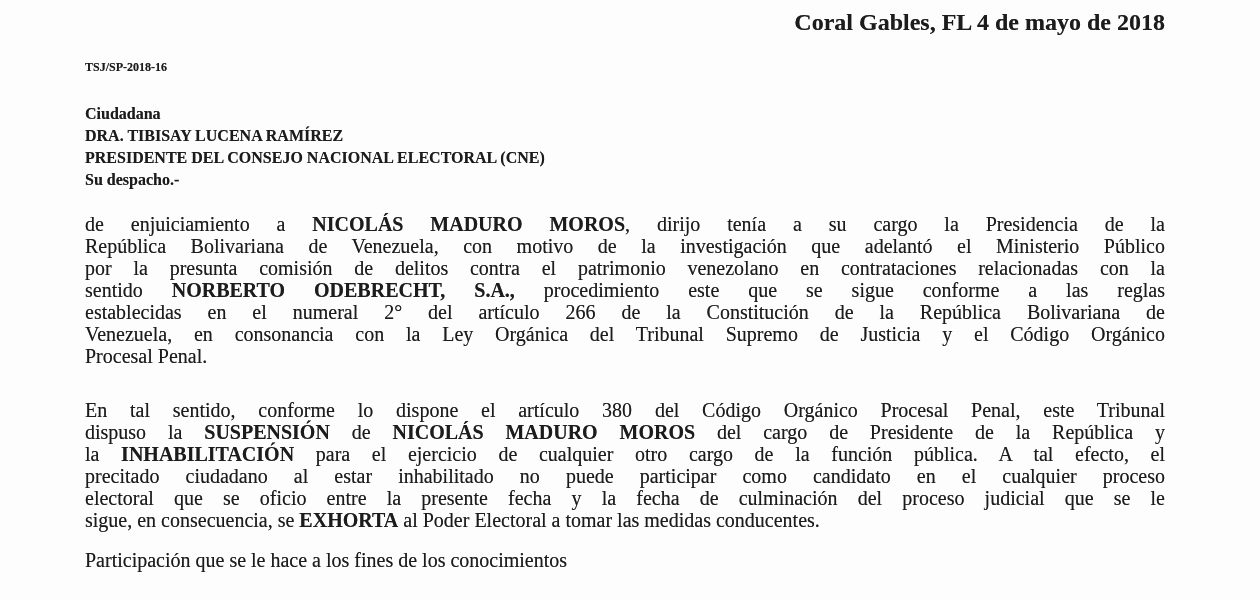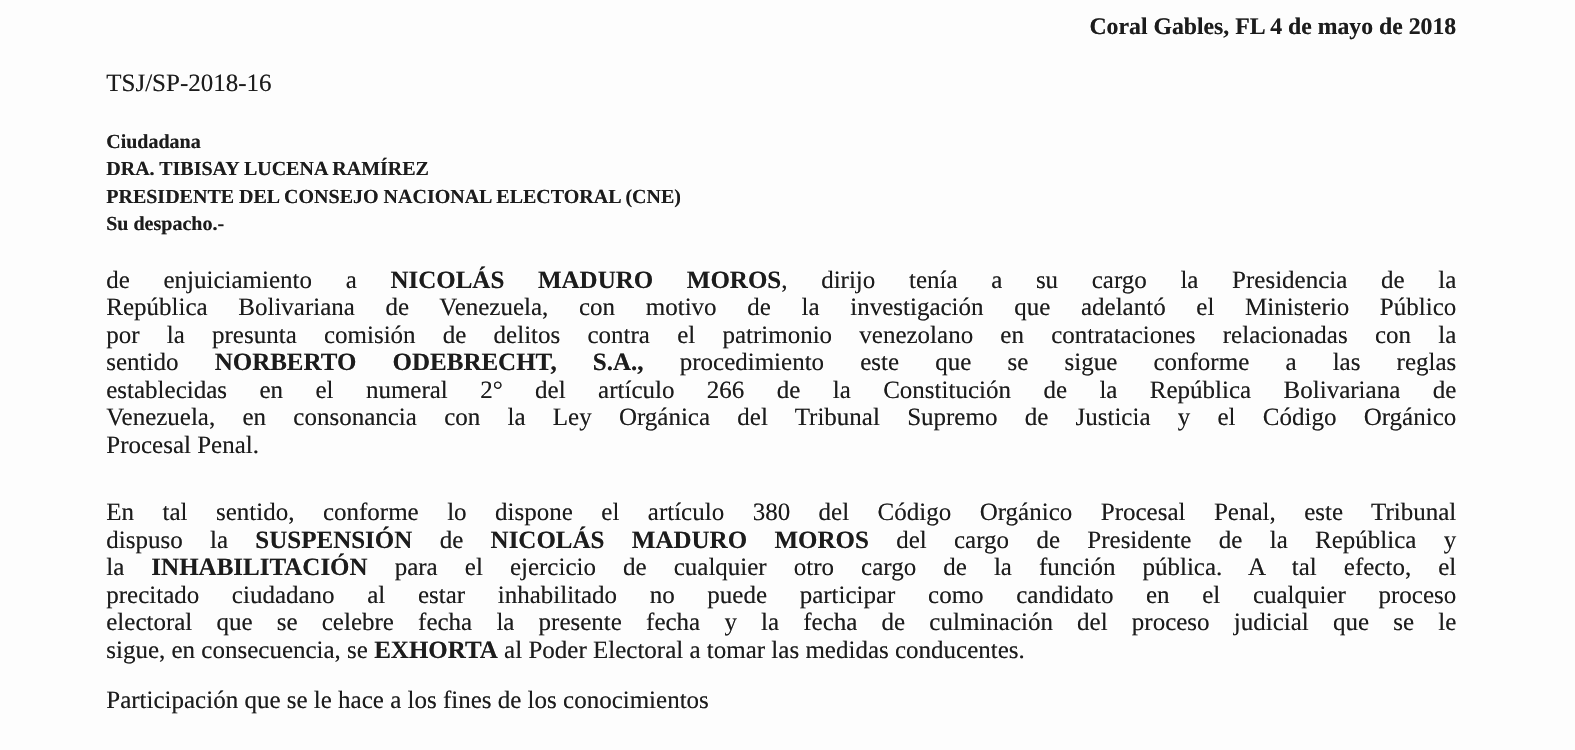--- a/index.html
+++ b/index.html
@@ -16,27 +16,27 @@
     color: #1c1c1c;
     text-shadow: 0 0 0.5px rgba(20,20,20,0.55);
   }
   .content {
     padding: 0 95px 0 85px;
   }
   .date-line {
     margin-top: 10px;
     text-align: right;
     font-weight: bold;
-    font-size: 19px;
+    font-size: 24px;
     line-height: 24px;
   }
   .reference {
     margin-top: 22px;
-    font-weight: normal;
-    font-size: 20px;
+    font-weight: bold;
+    font-size: 12px;
     line-height: 22px;
   }
   .addressee {
     margin-top: 25px;
     font-weight: bold;
     font-size: 16px;
     line-height: 22px;
   }
   .paragraphs { margin: 0; }
   .paragraph {
@@ -86,21 +86,21 @@
           <div class="line"><span>sentido </span><span class="b">NORBERTO ODEBRECHT, S.A.,</span><span> procedimiento este que se sigue conforme a las reglas</span></div>
           <div class="line"><span>establecidas en el numeral 2° del artículo 266 de la Constitución de la República Bolivariana de</span></div>
           <div class="line"><span>Venezuela, en consonancia con la Ley Orgánica del Tribunal Supremo de Justicia y el Código Orgánico</span></div>
           <div class="line last"><span>Procesal Penal.</span></div>
         </div>
         <div class="paragraph">
           <div class="line"><span>En tal sentido, conforme lo dispone el artículo 380 del Código Orgánico Procesal Penal, este Tribunal</span></div>
           <div class="line"><span>dispuso la </span><span class="b">SUSPENSIÓN</span><span> de </span><span class="b">NICOLÁS MADURO MOROS</span><span> del cargo de Presidente de la República y</span></div>
           <div class="line"><span>la </span><span class="b">INHABILITACIÓN</span><span> para el ejercicio de cualquier otro cargo de la función pública. A tal efecto, el</span></div>
           <div class="line"><span>precitado ciudadano al estar inhabilitado no puede participar como candidato en el cualquier proceso</span></div>
-          <div class="line"><span>electoral que se celebre fecha la presente fecha y la fecha de culminación del proceso judicial que se le</span></div>
+          <div class="line"><span>electoral que se oficio entre la presente fecha y la fecha de culminación del proceso judicial que se le</span></div>
           <div class="line last"><span>sigue, en consecuencia, se </span><span class="b">EXHORTA</span><span> al Poder Electoral a tomar las medidas conducentes.</span></div>
         </div>
       </div>
 
     <div class="partial-line">Participación que se le hace a los fines de los conocimientos</div>
 
   </div>
 </div>
 
 </body></html>

